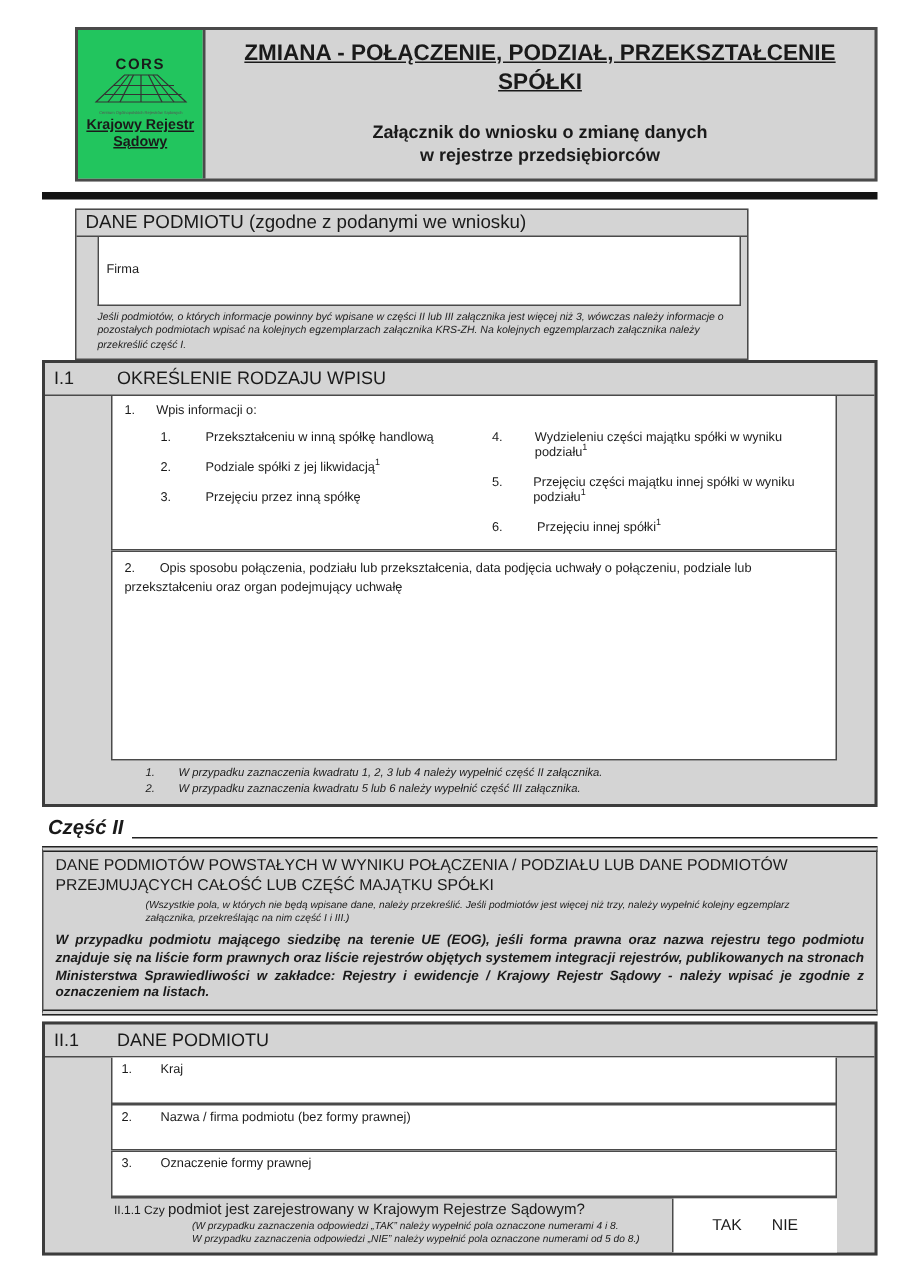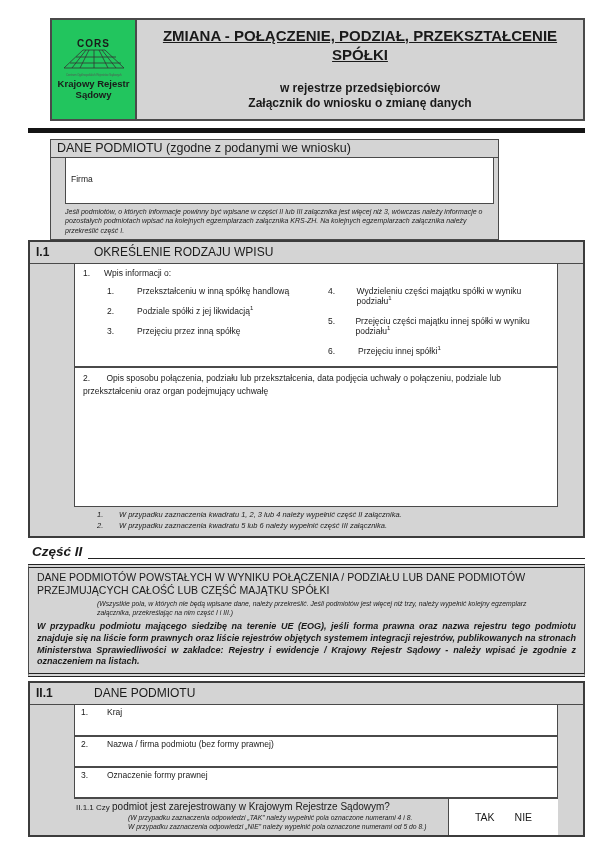--- a/index.html
+++ b/index.html
@@ -7,42 +7,42 @@
   body { height:849px; overflow:hidden; }
   .form { margin:18px 15px 0 28px; width:557px; }
 
   
   .hdr { margin-left:22px; width:535px; height:103px; border:2px solid #4a4a4a; display:flex; background:#d4d4d4; }
   .hdr-left { width:85px; border-right:2px solid #4a4a4a; display:flex; flex-direction:column; }
   .code-cell { height:34px; background:#cfcfcf; border-bottom:2px solid #4a4a4a; display:flex; align-items:center; justify-content:center; font-weight:bold; font-size:12px; }
   .logo-cell { flex:1; background:#22c55e; display:flex; flex-direction:column; align-items:center; justify-content:center; padding:2px 1px; }
   .cors-text { font-weight:bold; font-size:10px; letter-spacing:1px; line-height:1; }
   .logo-tiny { font-size:3px; color:#555; line-height:1; margin-top:1px; white-space:nowrap; transform:scale(.9); }
-  .logo-org { font-weight:bold; font-size:9.5px; text-align:center; line-height:1.15; margin-top:2px; }
+  .logo-org { font-weight:bold; font-size:9.5px; text-align:center; line-height:1.15; margin-top:2px;text-decoration:underline; }
   .hdr-right { flex:1; display:flex; flex-direction:column; align-items:center; padding:7px 8px 4px; }
   .hdr-title { font-weight:bold; font-size:15px; text-align:center; text-decoration:underline; line-height:1.25; }
   .hdr-sub { font-weight:bold; font-size:12px; text-align:center; line-height:1.3; margin-top:16px; }
 
   .thick-rule { height:5px; background:#141414; margin-top:7px; }
 
   
   .dane-box { margin-left:22px; width:449px; margin-top:6px; border:1.5px solid #4a4a4a; background:#d4d4d4; }
   .dane-hd { font-size:12.5px; padding:1px 6px 2px; border-bottom:1px solid #4a4a4a; }
   .firma-box { margin:0 4px 0 14px; height:46px; background:#fff; border:1px solid #4a4a4a; border-top:none; padding:16px 5px; font-size:8.5px; }
   .dane-note { font-style:italic; font-size:7px; line-height:1.35; margin:3px 8px 4px 14px; color:#222; }
 
   
   .part-hd { display:flex; align-items:flex-end; margin:7px 0 4px 4px; }
   .part-hd span { font-weight:bold; font-style:italic; font-size:13.5px; line-height:1; padding-bottom:1px; }
   .part-hd .rule { flex:1; border-bottom:1.5px solid #222; margin-left:6px; margin-bottom:1px; }
 
   
   .sect { border:2px solid #3c3c3c; background:#d4d4d4; }
   .band { display:flex; border-bottom:1.5px solid #4a4a4a; font-size:12px; padding:3px 0 4px; }
-  .band .no { width:64px; padding-left:6px;font-weight:bold; }
+  .band .no { width:48px; padding-left:6px; }
   .inner { margin-left:44px; margin-right:25px; background:#fff; border:1px solid #4a4a4a; border-top:none; }
   .inner + .inner { border-top:1px solid #4a4a4a; }
 
   .wpis-box { padding:4px 8px 2px; }
   .wpis-label { display:flex; gap:14px; font-size:8.5px; }
   .opt-grid { display:flex; margin-top:8px; padding-left:24px; }
   .opt-col { width:50%; display:flex; flex-direction:column; gap:10px; padding-bottom:8px; }
   .opt { display:flex; font-size:8.5px; }
   .opt .n { width:30px; text-align:left; }
   sup { font-size:6px; vertical-align:super; line-height:0; }
@@ -96,22 +96,22 @@
         <div class="logo-tiny">Centrum Ogólnopolskich Rejestrów Sądowych</div>
         <div class="logo-org">
           <div>Krajowy Rejestr</div>
           <div>Sądowy</div>
         </div>
       </div>
     </div>
     <div class="hdr-right">
       <div class="hdr-title">ZMIANA - POŁĄCZENIE, PODZIAŁ, PRZEKSZTAŁCENIE SPÓŁKI</div>
       <div class="hdr-sub">
+        <div>Załącznik do wniosku o zmianę danych</div>
         <div>w rejestrze przedsiębiorców</div>
-        <div>Załącznik do wniosku o zmianę danych</div>
       </div>
     </div>
   </div>
 
   <div class="thick-rule"></div>
 
   <div class="dane-box">
     <div class="dane-hd">DANE PODMIOTU (zgodne z podanymi we wniosku)</div>
     <div class="firma-box">
       <span>Firma</span>

